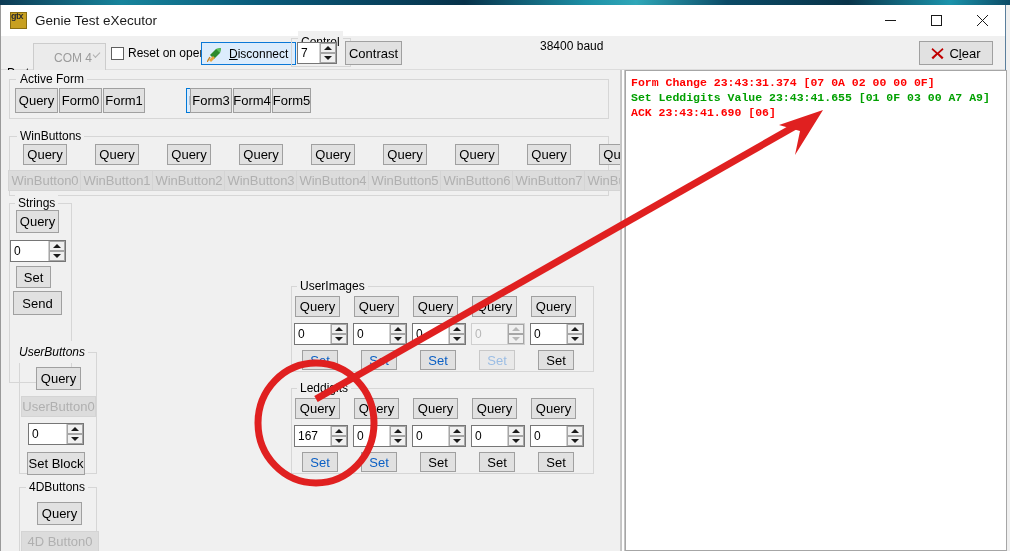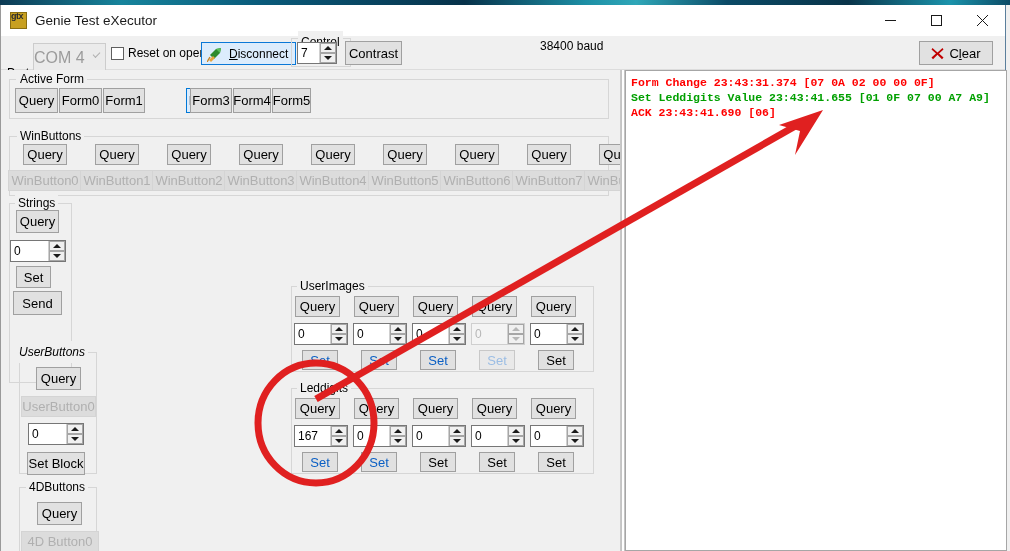--- a/index.html
+++ b/index.html
@@ -53,21 +53,21 @@
 
   
   .toolbar {
     position: relative; height: 34px; background: #f0f0f0;
     border-bottom: 1px solid #dcdcdc;
   }
   .tb-label { position: absolute; font-size: 12px; color: #000; }
   .combo-disabled {
     position: absolute; height: 30px; background: #ebebeb;
     border: 1px solid #cccccc; display: flex; align-items: center;
-    padding-left: 0; color: #9b9b9b; font-size: 16px;
+    padding-left: 20px; color: #9b9b9b; font-size: 12px;
   }
   .combo-disabled .chev {
     position: absolute; right: 5px; top: 8px;
     width: 7px; height: 4px; border-top: 1.4px solid #b0b0b0;
     border-right: 1.4px solid #b0b0b0; transform: rotate(135deg);
   }
   .chk-wrap { position: absolute; display: flex; align-items: center; }
   .chk-box {
     width: 13px; height: 13px; background: #fff; border: 1px solid #5f5f5f;
     margin-right: 4px;
@@ -442,21 +442,21 @@
           <div class="btn" style="left:537px; top:382px; width:36px; height:20px;">Set</div>
         </div>
 
     </div>
 
     <div class="divider" style="left:620px; top:65px; width:4px; height:481px;"></div>
 
     <div class="log-panel" style="left:624px; top:65px; width:382px; height:481px;">
       <div id="log-lines" style="padding:4px 0 0 5px;">
           <div class="log-line" style="color:#ff0000;">Form Change 23:43:31.374 [07 0A 02 00 00 0F]</div>
-          <div class="log-line" style="color:#00a000;">Set Leddigits Value 23:43:41.655 [01 0F 07 00 A7 A9]</div>
+          <div class="log-line" style="color:#00a000;">Set Leddigits Value 23:43:41.655 [01 0F 03 00 A7 A9]</div>
           <div class="log-line" style="color:#ff0000;">ACK 23:43:41.690 [06]</div>
         </div>
     </div>
 
   </div>
 
   <svg class="annot" width="1010" height="551">
     <ellipse cx="316" cy="423" rx="58" ry="60" fill="none" stroke="#e02020" stroke-width="7"></ellipse>
     <path d="M316 399 L806 120" stroke="#e02020" stroke-width="7" fill="none"></path>
     <path d="M823 110 L779 125 L800 131 L795 155 Z" fill="#e02020"></path>

